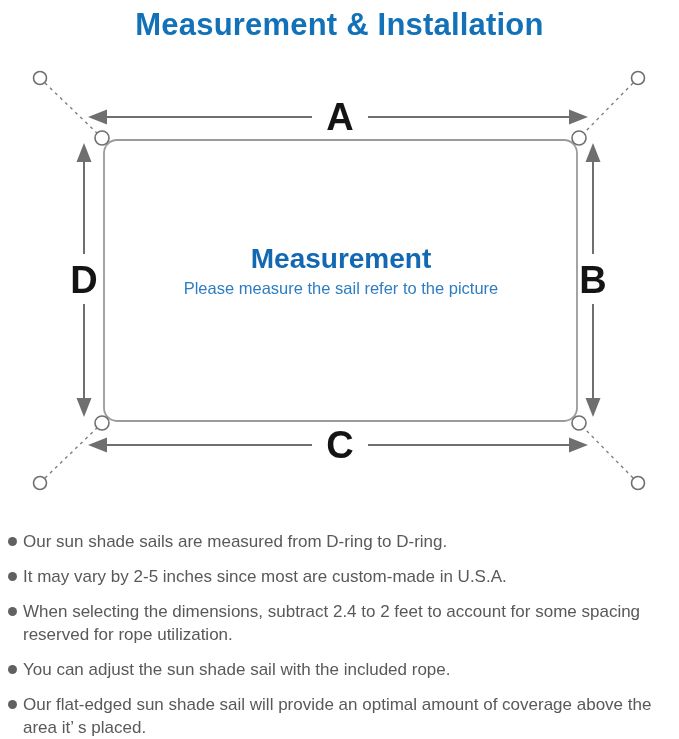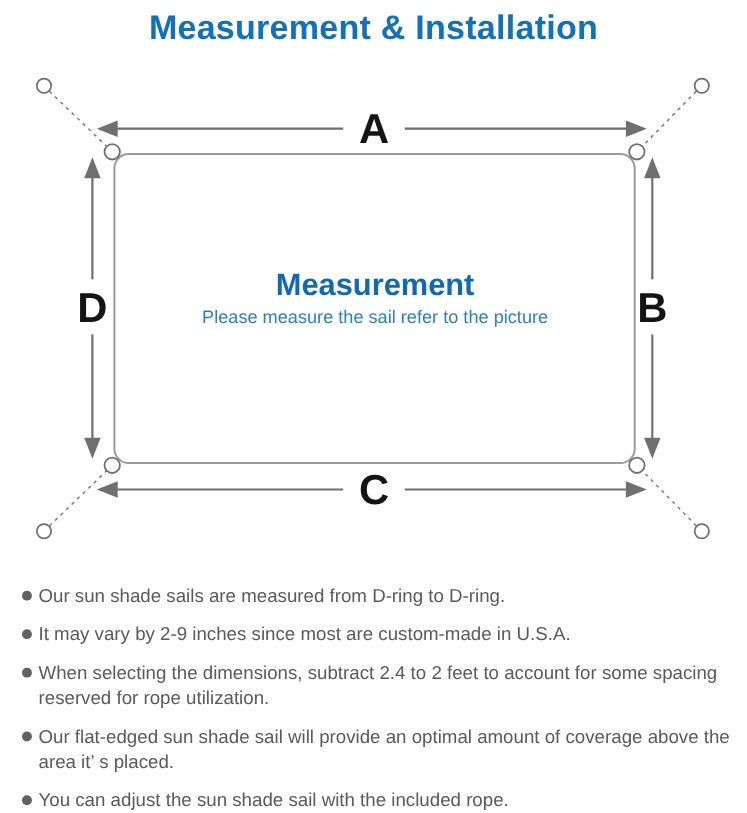--- a/index.html
+++ b/index.html
@@ -26,21 +26,21 @@
   .center-title {
     font-family:"Liberation Sans", sans-serif;
     font-size:28px; font-weight:700; fill:#1269b2;
   }
   .center-sub {
     font-family:"Liberation Sans", sans-serif;
     font-size:16.5px; font-weight:400; fill:#2e7dc1;
   }
 
   ul.bullets {
-    list-style:none; margin:20px 0 0 16px; padding:0 8px 0 4px;
+    list-style:none; margin:20px 0 0 4px; padding:0 8px 0 4px;
   }
   ul.bullets li {
     display:flex; align-items:flex-start;
     margin:0 0 12px 0;
     color:#595959; font-size:17px; line-height:23px;
   }
   ul.bullets .dot {
     flex:0 0 auto; width:9px; height:9px; border-radius:50%;
     background:#616161; margin:7px 6px 0 0;
   }
@@ -122,29 +122,29 @@
     <text class="center-sub" x="341" y="244" text-anchor="middle">Please measure the sail refer to the picture</text>
   </svg>
 
   <ul class="bullets">
     <li>
       <span class="dot"></span>
       <span class="txt">Our sun shade sails are measured from D-ring to D-ring.</span>
     </li>
     <li>
       <span class="dot"></span>
-      <span class="txt">It may vary by 2-9 inches since most are custom-made in U.S.A.</span>
+      <span class="txt">It may vary by 2-5 inches since most are custom-made in U.S.A.</span>
     </li>
     <li>
       <span class="dot"></span>
       <span class="txt">When selecting the dimensions, subtract 2.4 to 2 feet to account for some spacing reserved for rope utilization.</span>
     </li>
     <li>
       <span class="dot"></span>
-      <span class="txt">Our flat-edged sun shade sail will provide an optimal amount of coverage above the area it’ s placed.</span>
+      <span class="txt">You can adjust the sun shade sail with the included rope.</span>
     </li>
     <li>
       <span class="dot"></span>
-      <span class="txt">You can adjust the sun shade sail with the included rope.</span>
+      <span class="txt">Our flat-edged sun shade sail will provide an optimal amount of coverage above the area it’ s placed.</span>
     </li>
   </ul>
 
 </div>
 
 </body></html>

